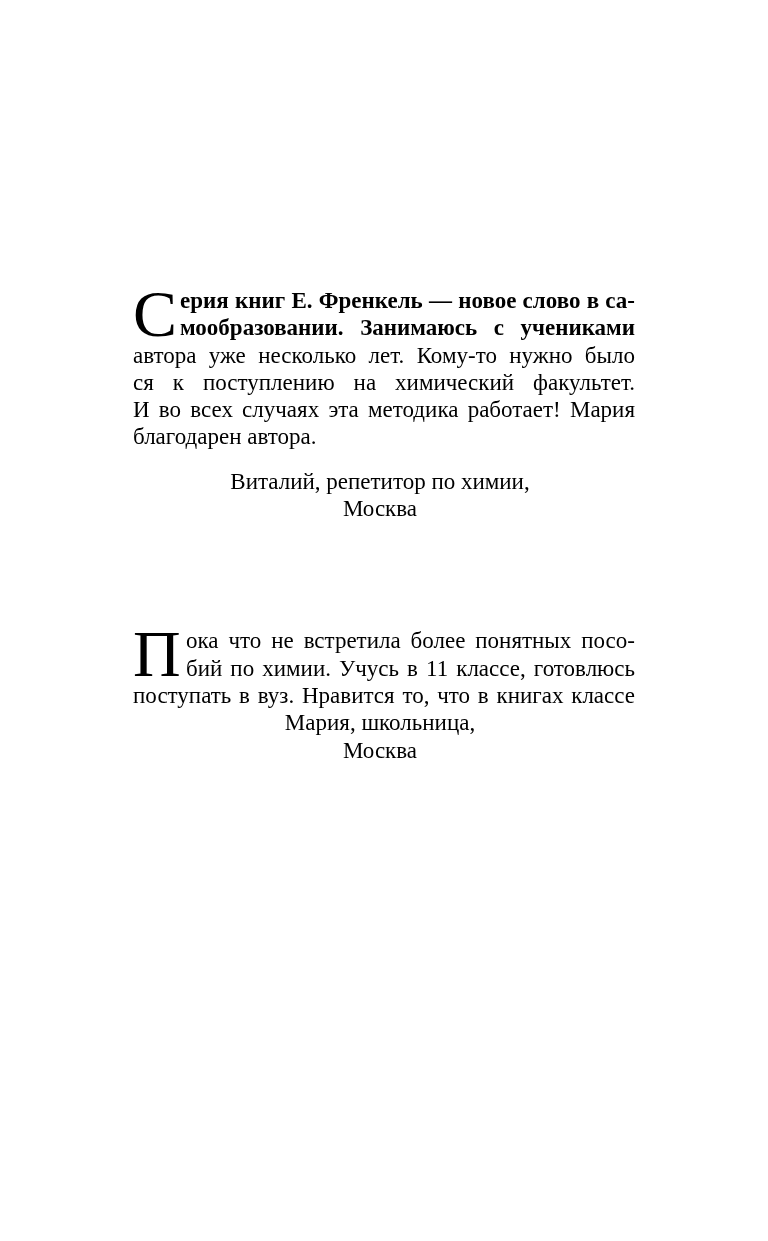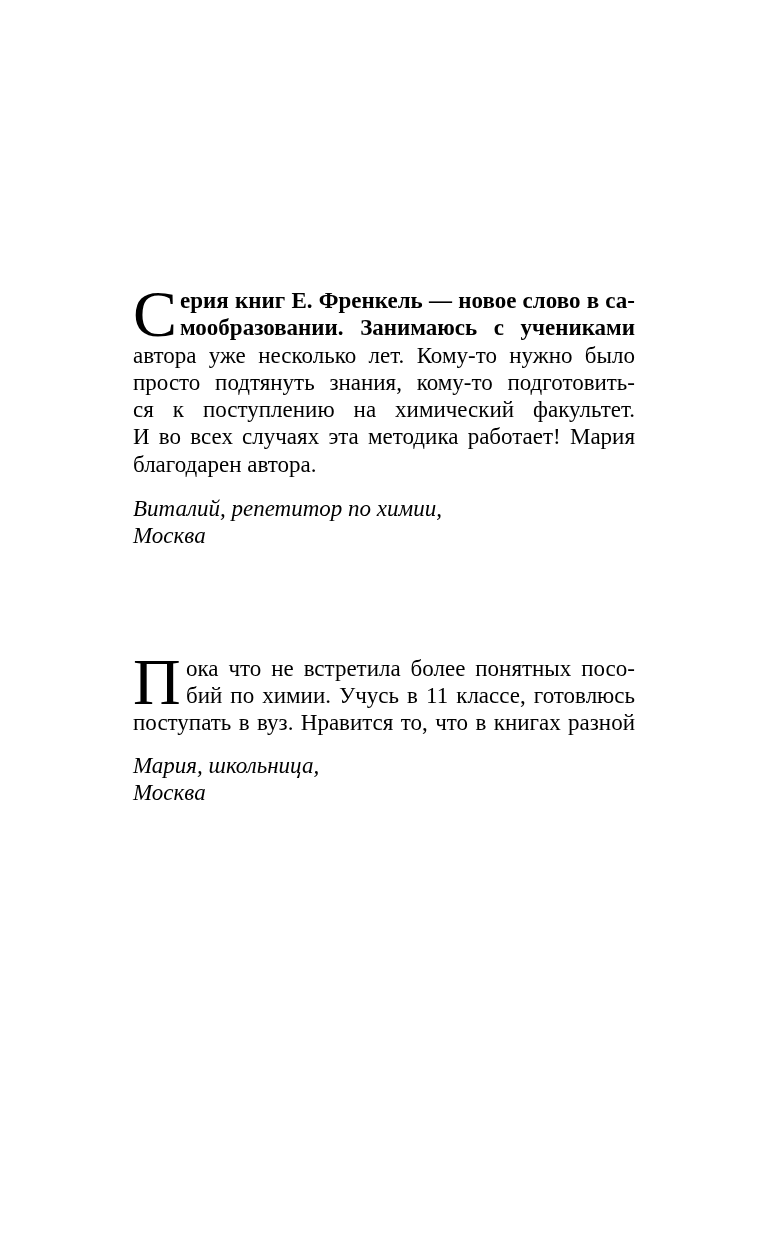--- a/index.html
+++ b/index.html
@@ -31,56 +31,54 @@
   .q2 .line.indented { padding-left: 53px; }
   .dropcap {
     position: absolute;
     left: 0;
     top: -6px;
     font-size: 66px;
     line-height: 66px;
     font-weight: 400;
   }
   .attribution {
-    font-style: italic;
-    text-align: left;
+    text-align: center;
     padding-right: 8px;
   }
   .attribution .attr-line { white-space: nowrap; }
   #attr1 { margin-top: 17px; }
   #quote2 { margin-top: 105px; }
-  #attr2 { margin-top: 15px; }
+  #attr2 { }
 </style>
 </head>
 <body>
 
 <div class="page">
   <div class="content">
 
     <div class="quote q1" id="quote1">
       <span class="dropcap">С</span>
       <div class="line indented">ерия книг Е. Френкель — новое слово в са-</div>
       <div class="line indented">мообразовании. Занимаюсь с учениками</div>
       <div class="line">автора уже несколько лет. Кому-то нужно было</div>
-      <div class="line">просто подтянуть знания, кому-то подготовить-</div>
       <div class="line">ся к поступлению на химический факультет.</div>
       <div class="line">И во всех случаях эта методика работает! Мария</div>
       <div class="line short-last">благодарен автора.</div>
     </div>
 
     <div class="attribution" id="attr1">
       <div class="attr-line">Виталий, репетитор по химии,</div>
       <div class="attr-line">Москва</div>
     </div>
 
     <div class="quote q2" id="quote2">
       <span class="dropcap">П</span>
       <div class="line indented">ока что не встретила более понятных посо-</div>
       <div class="line indented">бий по химии. Учусь в 11 классе, готовлюсь</div>
-      <div class="line">поступать в вуз. Нравится то, что в книгах разной</div>
+      <div class="line">поступать в вуз. Нравится то, что в книгах классе</div>
     </div>
 
     <div class="attribution" id="attr2">
       <div class="attr-line">Мария, школьница,</div>
       <div class="attr-line">Москва</div>
     </div>
 
   </div>
 </div>
 

